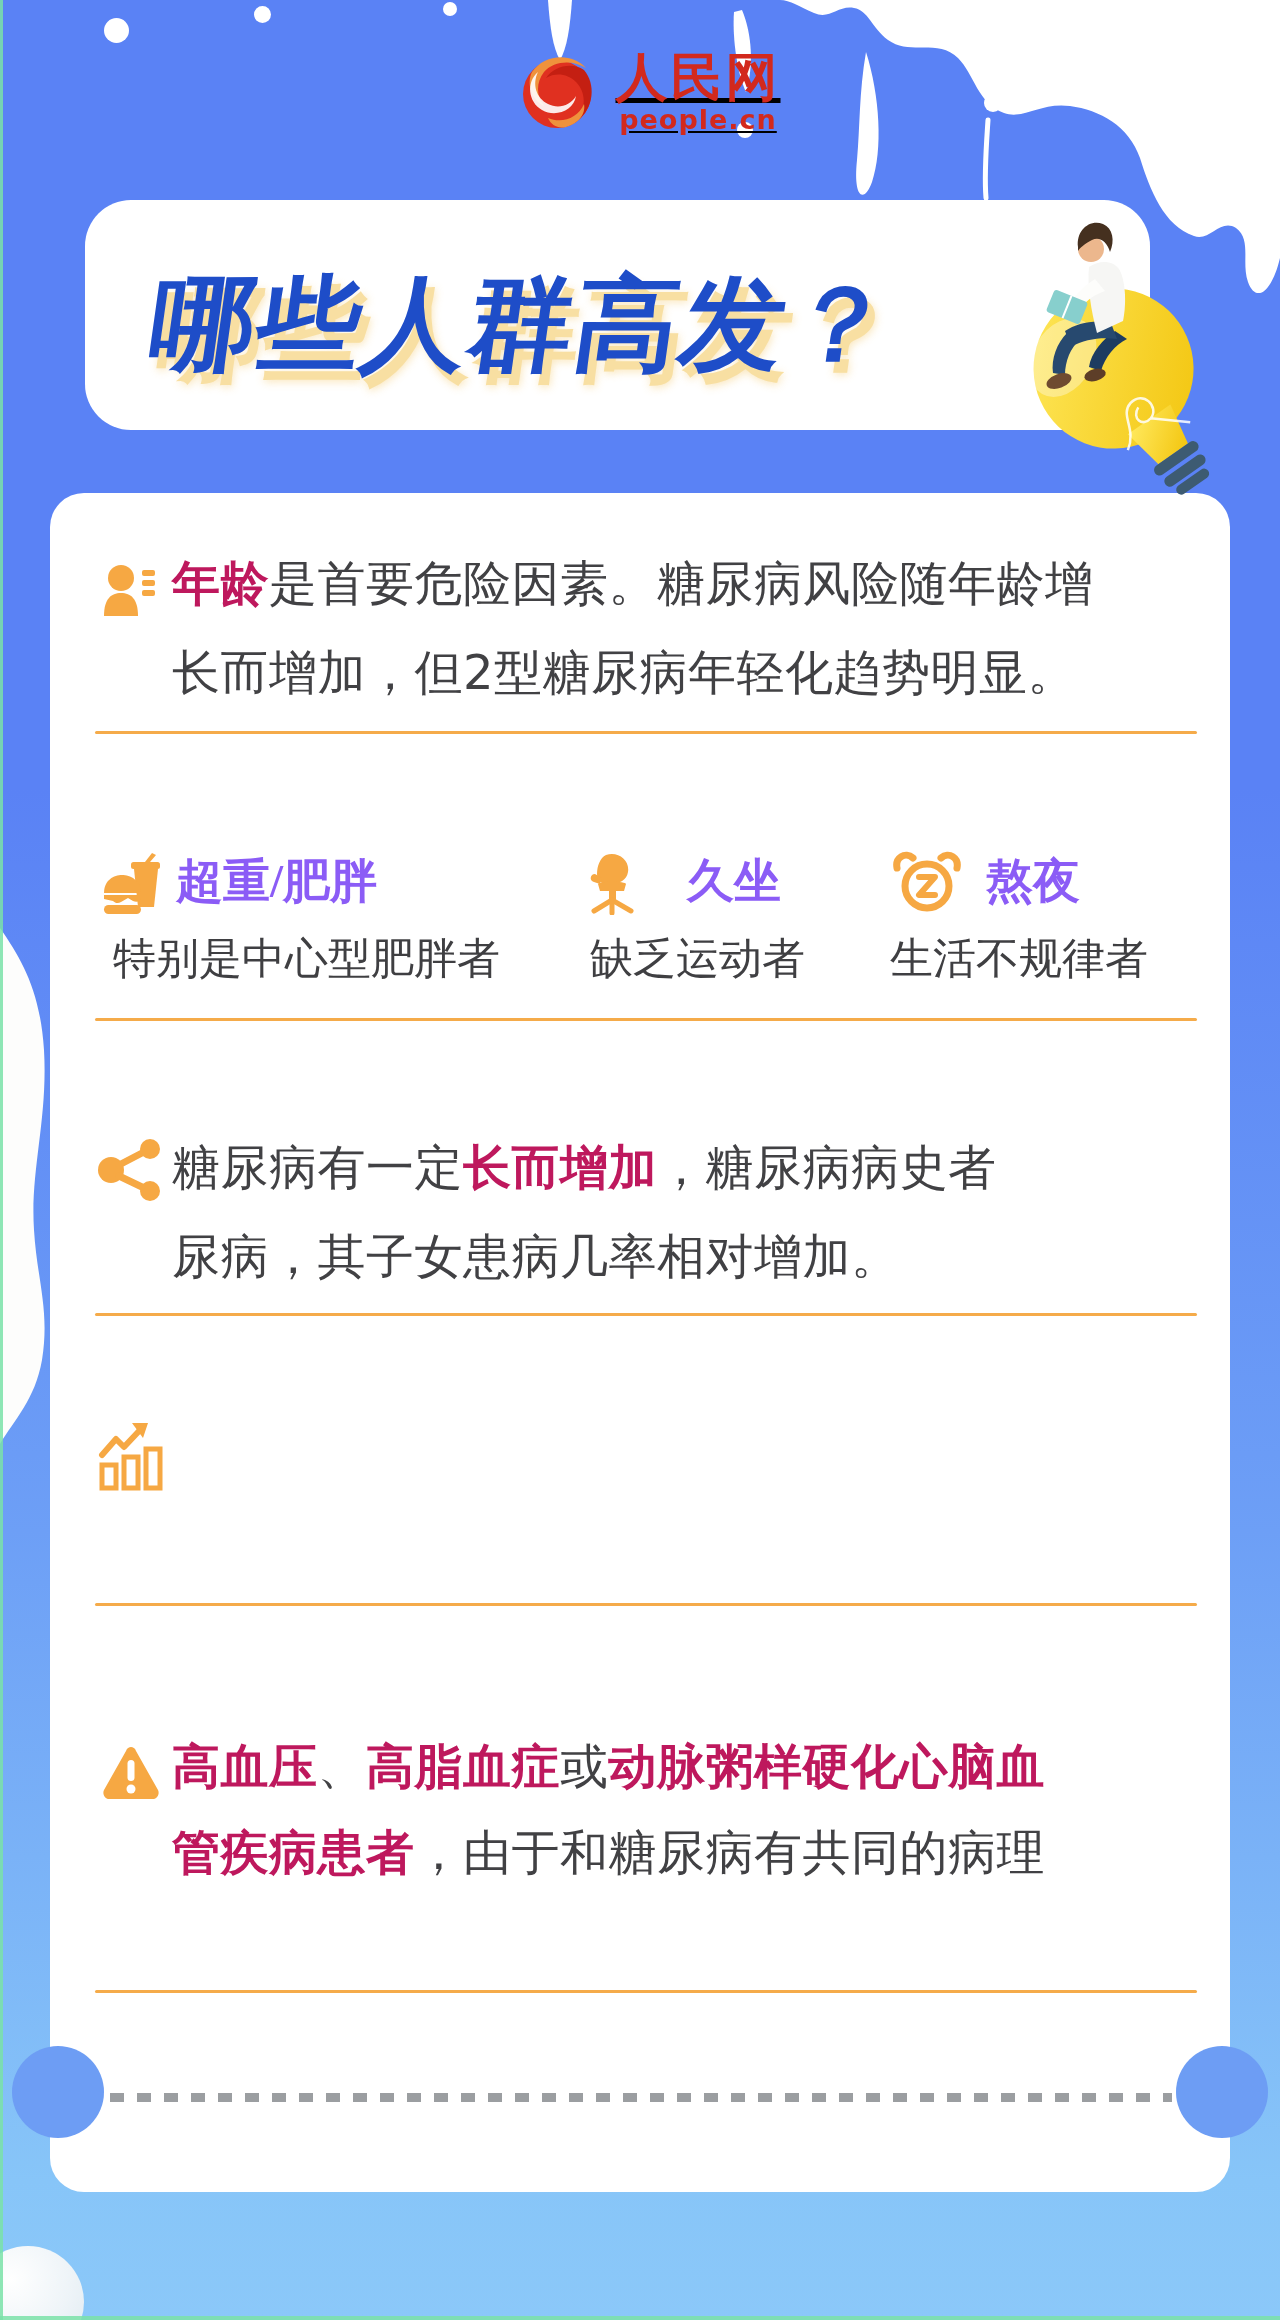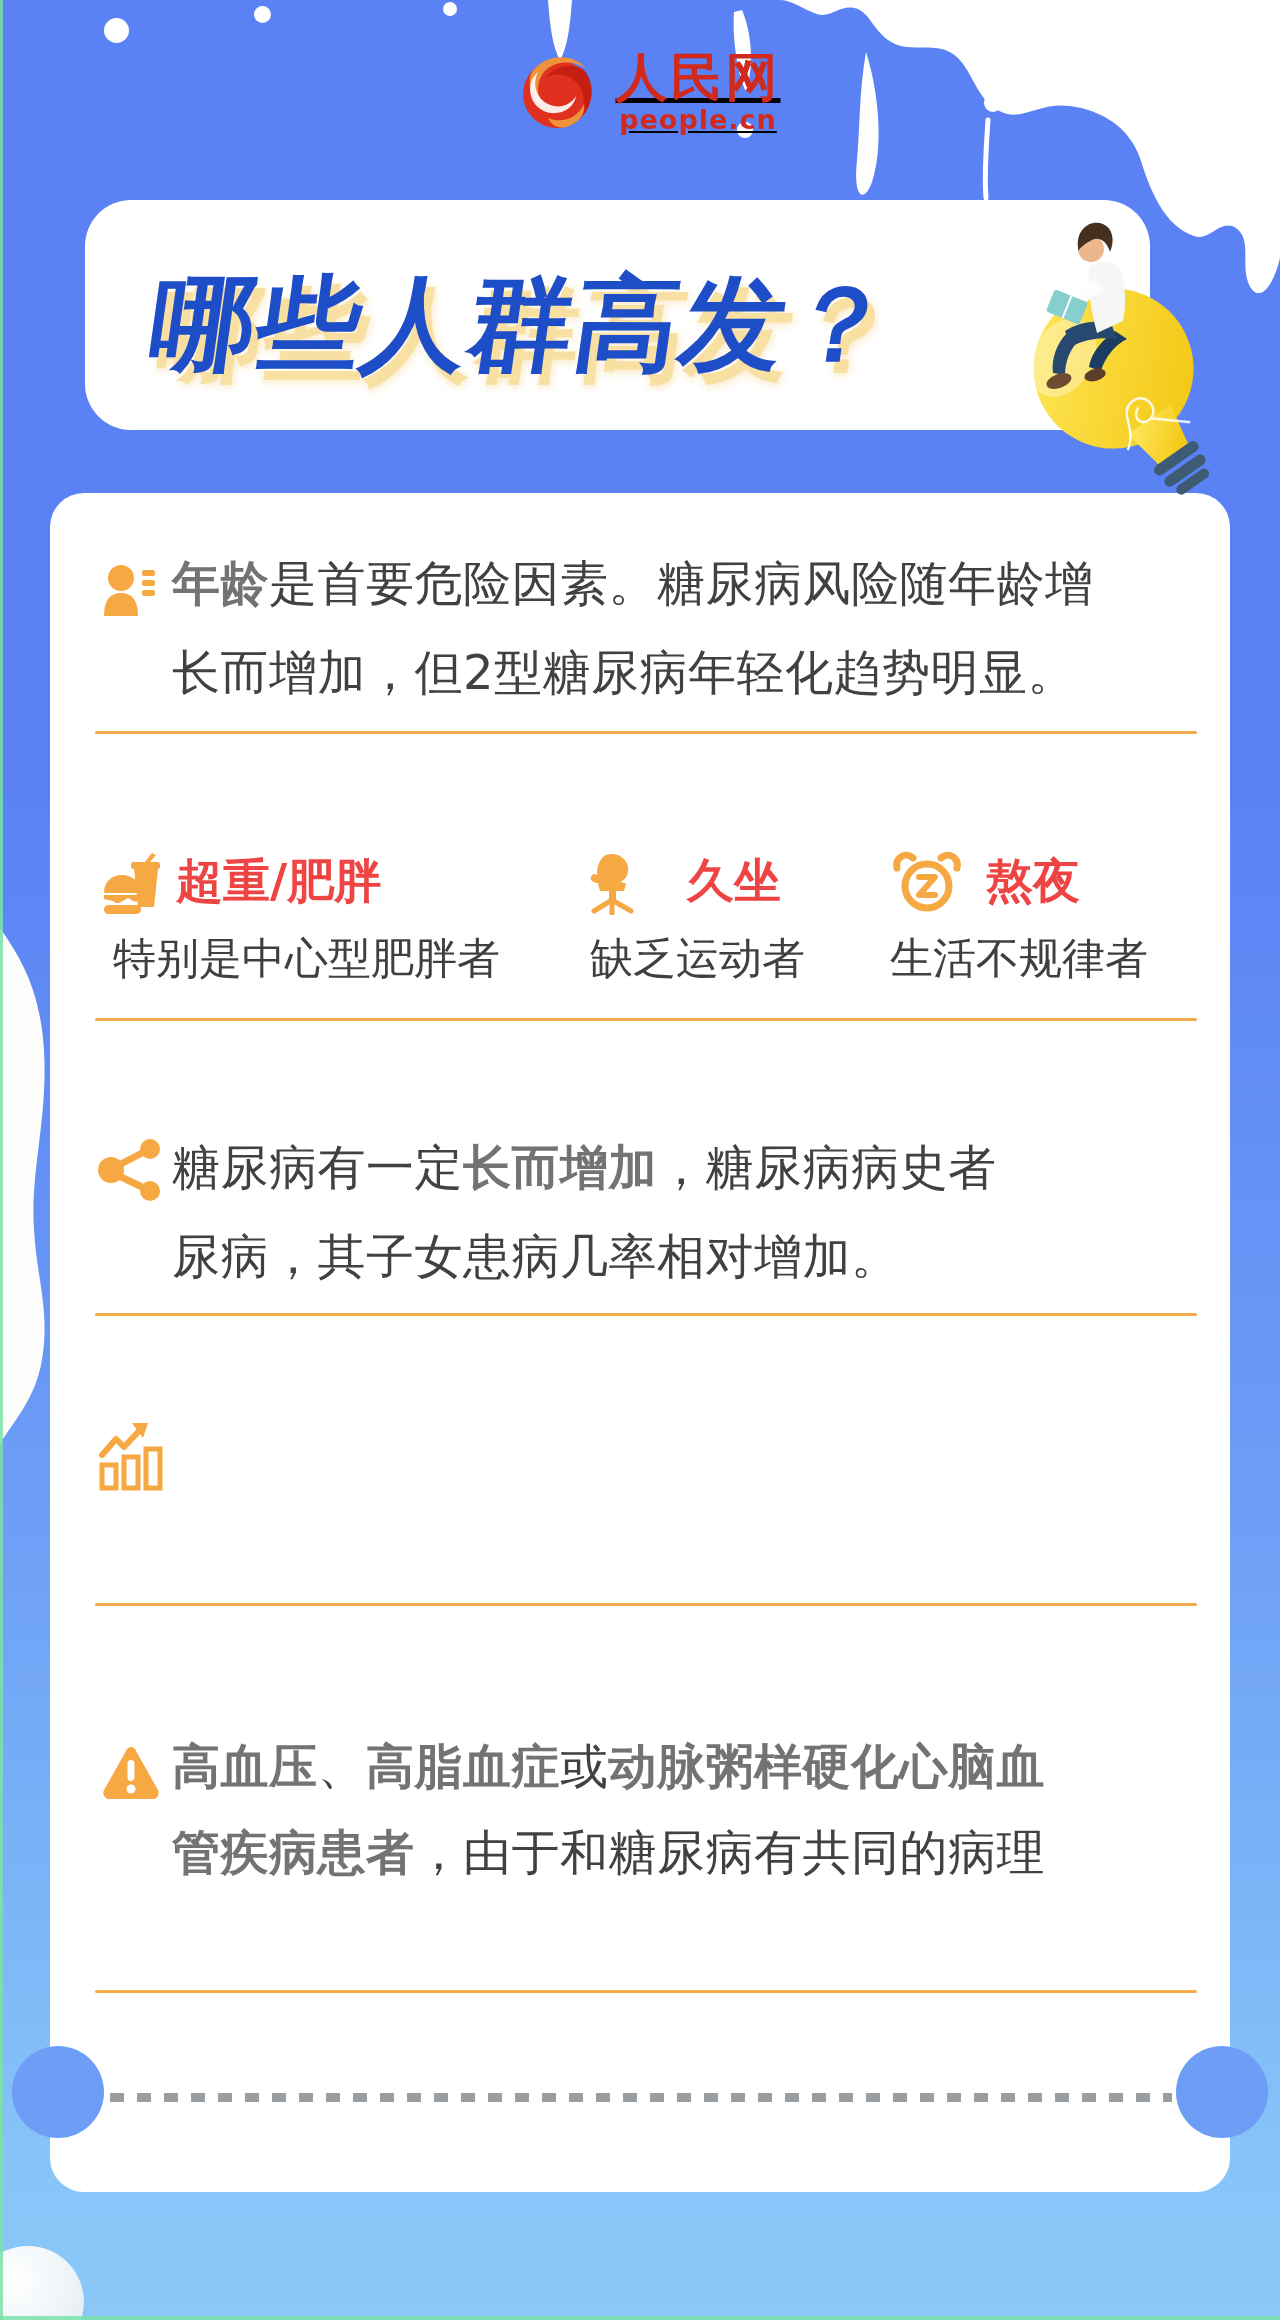--- a/index.html
+++ b/index.html
@@ -36,22 +36,22 @@
     white-space:nowrap;
   }
   .illu{left:1015px;top:215px;z-index:5;}
 
   
   .main-card{left:50px;top:493px;width:1180px;height:1699px;background:#fff;border-radius:34px;z-index:1;}
   .rule{position:absolute;left:45px;width:1102px;height:3px;background:#f5ab4a;border-radius:2px;}
   .sec-icon{position:absolute;}
   .sec-text{position:absolute;left:122px;width:1020px;font-size:48px;line-height:89px;color:#414144;letter-spacing:.5px;}
   .sec-text .line{display:block;white-space:nowrap;}
-  .sec-text b{font-weight:700;color:#737373;}
-  .col-label{position:absolute;font-size:47px;font-weight:700;color:#ef4444;line-height:60px;white-space:nowrap;}
+  .sec-text b{font-weight:700;color:#be185d;}
+  .col-label{position:absolute;font-size:47px;font-weight:700;color:#8b5cf6;line-height:60px;white-space:nowrap;font-family:Liberation Serif, serif;}
   .col-desc{position:absolute;font-size:43px;color:#3f3f42;line-height:54px;white-space:nowrap;}
   .tear-line{position:absolute;left:60px;top:1600px;width:1062px;height:9px;
     background:repeating-linear-gradient(90deg,#9b9ea1 0 14px,transparent 14px 27px);}
   .notch{width:92px;height:92px;border-radius:50%;background:#6d9df4;z-index:3;}
 
   svg{display:block;}
 </style>
 </head>
 <body>
 

